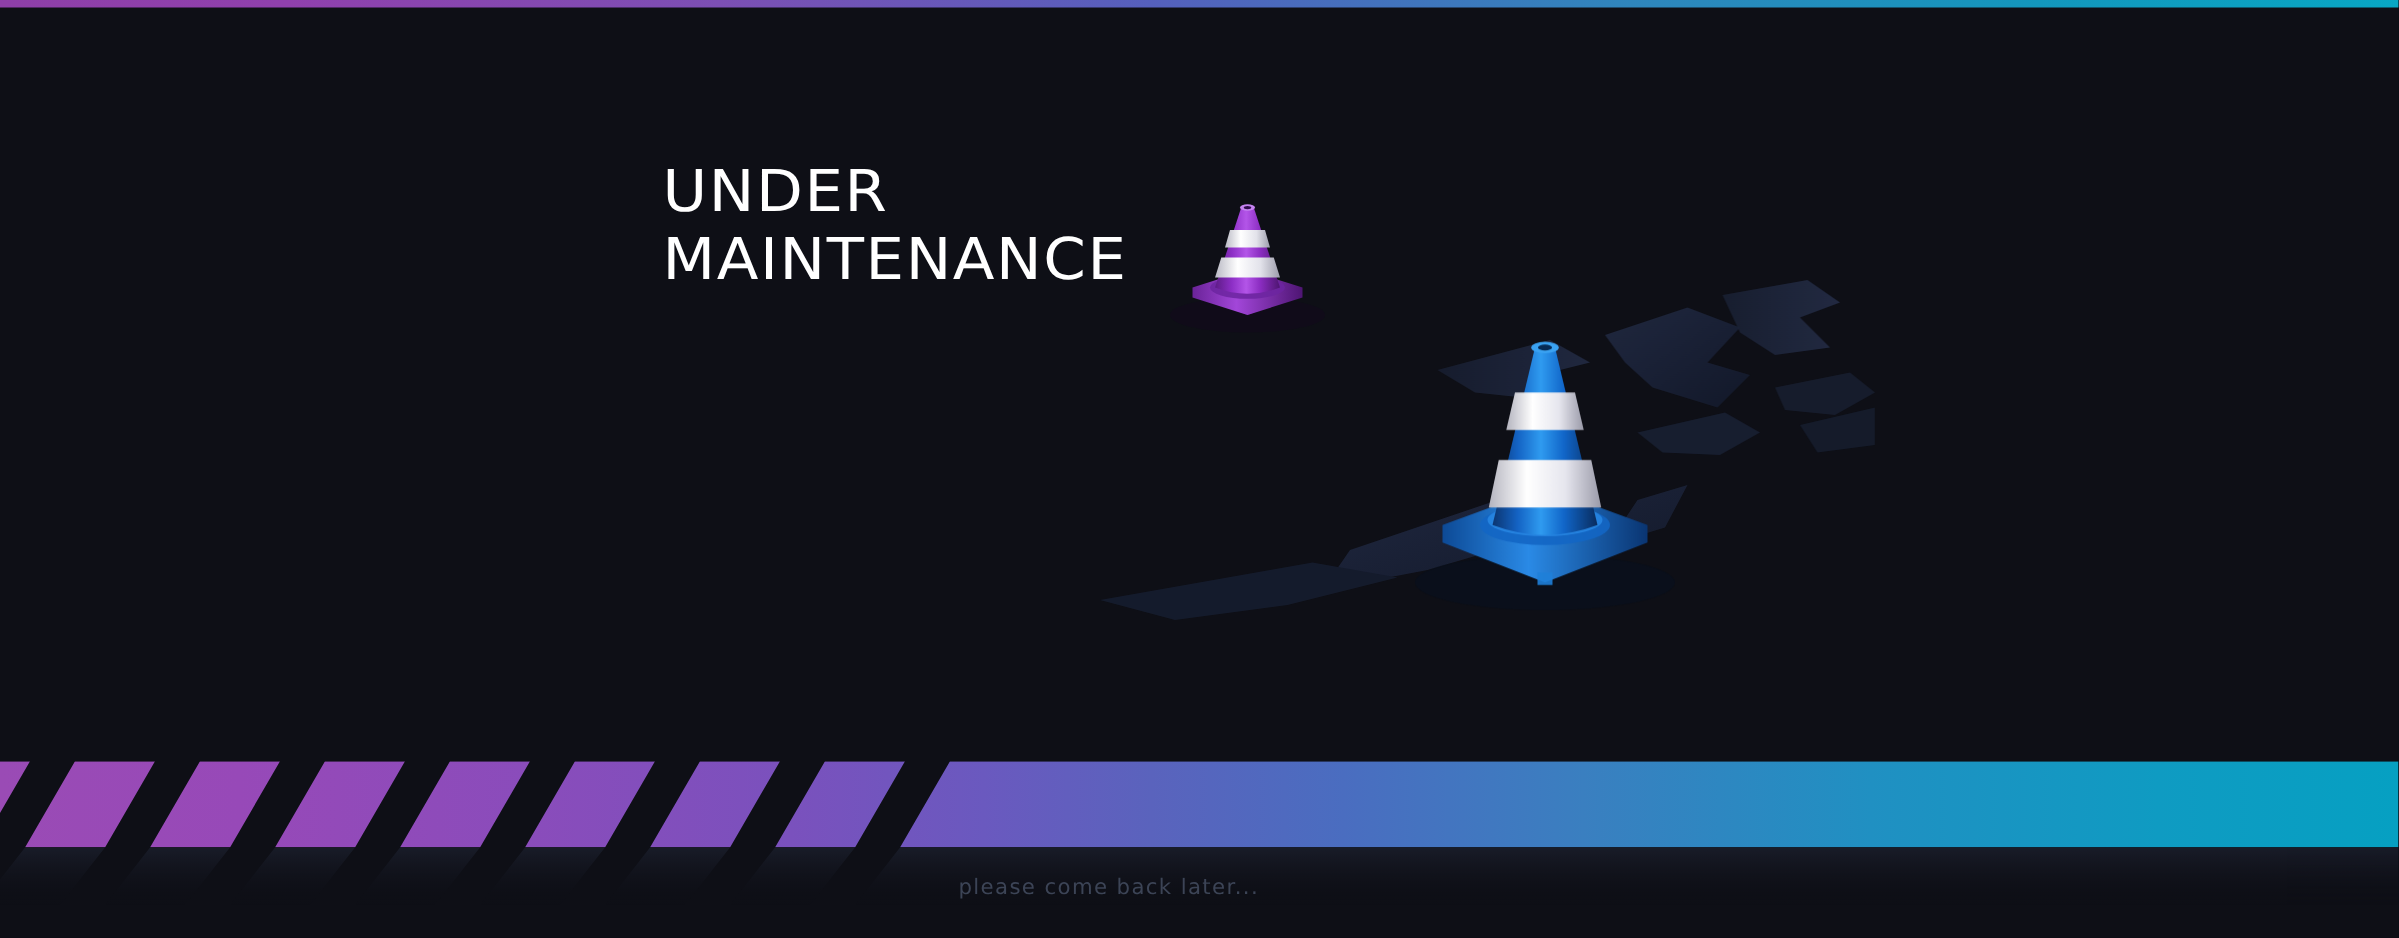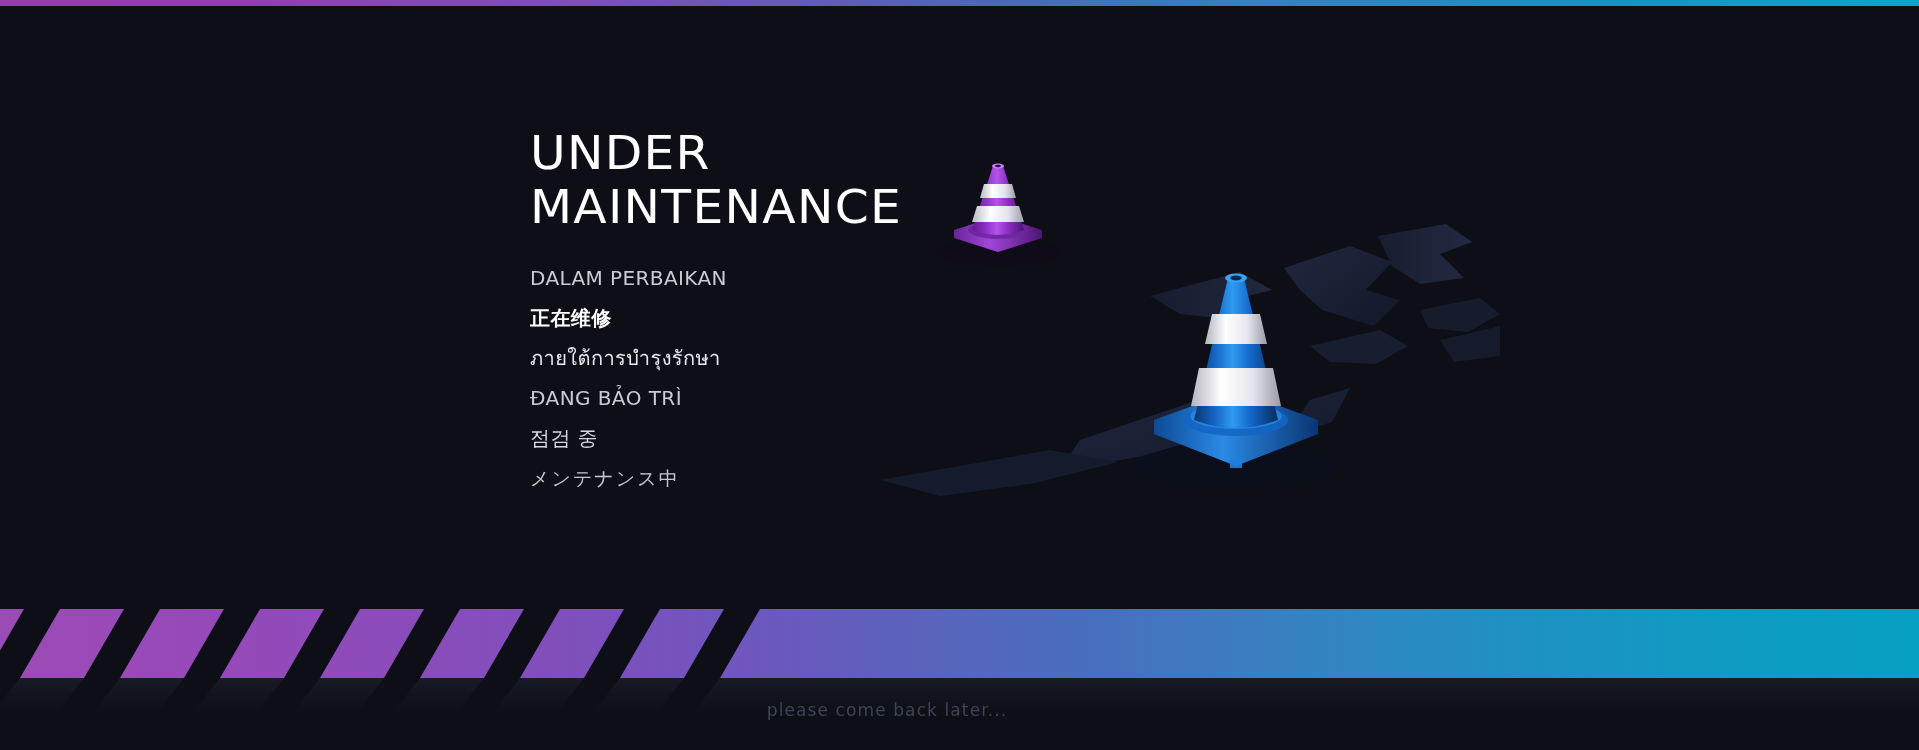--- a/index.html
+++ b/index.html
@@ -132,28 +132,20 @@
 <body>
 
 <div id="stage">
 
   <div id="top-bar"></div>
 
   <div id="copy">
     <h1 id="headline">UNDER
 MAINTENANCE</h1>
 
-    <ul id="lang-list">
-      <li class="lang-line">DALAM PERBAIKAN</li>
-      <li class="lang-line cjk-bold">正在维修</li>
-      <li class="lang-line thai">ภายใต้การบำรุงรักษา</li>
-      <li class="lang-line">ĐANG BẢO TRÌ</li>
-      <li class="lang-line kr">점검 중</li>
-      <li class="lang-line jp">メンテナンス中</li>
-    </ul>
   </div>
 
   <div id="artwork">
     <svg width="620" height="380" viewBox="0 0 620 380" xmlns="http://www.w3.org/2000/svg">
       <defs>
         <linearGradient id="crackG" x1="0" y1="0" x2="1" y2="1">
           <stop offset="0%" stop-color="#222a42"></stop>
           <stop offset="100%" stop-color="#141a2b"></stop>
         </linearGradient>
         <linearGradient id="crackG2" x1="0" y1="0" x2="1" y2="0">

